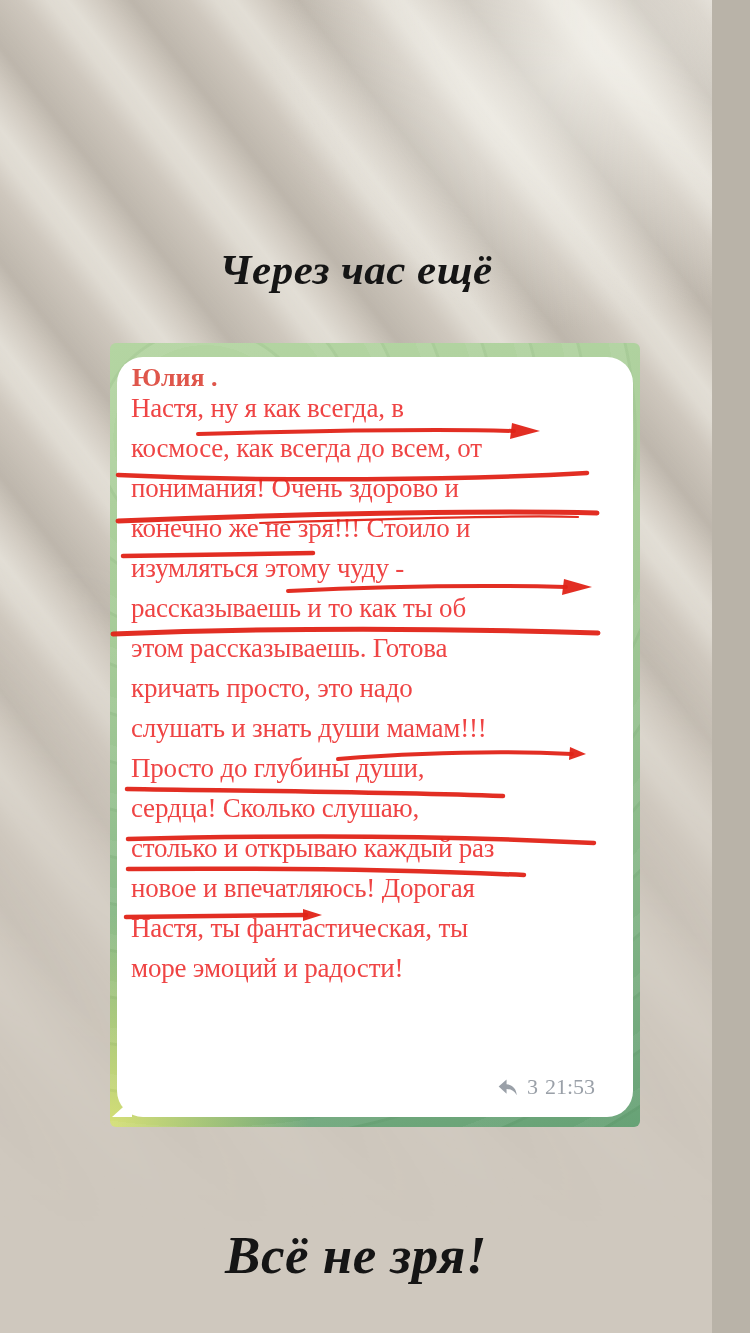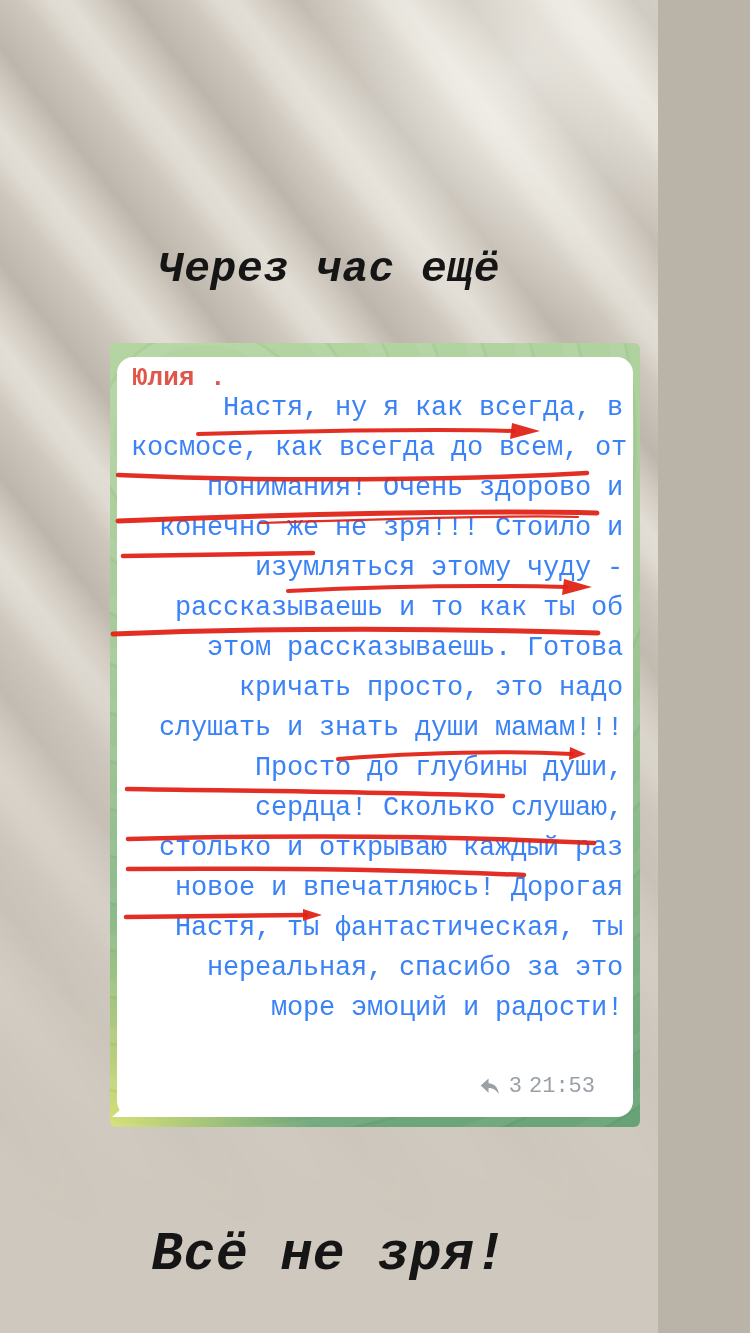--- a/index.html
+++ b/index.html
@@ -1,19 +1,19 @@
 <!DOCTYPE html>
 <html style="--c-caption-text: #151515; --c-sender-name: #df564b; --c-timestamp: #9aa0a8; --c-bubble: #ffffff; --c-highlight-marker: #e02317;"><head>
 <meta charset="utf-8">
 <style>
   html,body{margin:0;padding:0;background:#b9b3a8;}
   .stage{
-    position:relative; width:658px; height:1333px; overflow:hidden;
+    position:relative; width:712px; height:1333px; overflow:hidden;
     background:#cfc8be;
-    font-family:Liberation Mono, monospace;
+    font-family:Liberation Serif, serif;
   }
   
   .bg-shadows{
     position:absolute; inset:0; pointer-events:none;
     background:
       radial-gradient(ellipse 60% 28% at 80% 5%, rgba(255,255,250,0.55), rgba(255,255,250,0) 70%),
       repeating-linear-gradient(52deg,
         rgba(104,96,84,0.17) 0px,
         rgba(104,96,84,0.10) 18px,
         rgba(104,96,84,0.00) 44px,
@@ -36,34 +36,34 @@
   .card{
     position:absolute; left:110px; top:343px; width:530px; height:784px;
     border-radius:6px; overflow:hidden;
     background:
       repeating-radial-gradient(circle at 18% 12%, rgba(255,255,255,0.05) 0 14px, rgba(30,80,30,0.05) 15px 17px, rgba(255,255,255,0) 18px 46px),
       radial-gradient(ellipse 58% 42% at 0% 100%, rgba(224,229,118,0.9), rgba(224,229,118,0) 65%),
       linear-gradient(170deg, #b4d5a2 0%, #a6cb98 35%, #8cbb8b 65%, #72a97d 90%, #67a276 100%);
   }
   .bubble{
     position:absolute; left:7px; top:14px; width:516px; height:760px;
-    background:var(--c-bubble,#ffffff); border-radius:16px;
+    background:var(--c-bubble,#ffffff); border-radius:26px;
   }
   .bubble::after{ 
     content:""; position:absolute; left:-5px; bottom:0; width:20px; height:18px;
     background:var(--c-bubble,#ffffff);
     clip-path:polygon(0 100%, 100% 0, 100% 100%);
   }
   .sender{
     position:absolute; left:15px; top:6px;
     font-size:26px; font-weight:bold; color:var(--c-sender-name,#df564b);
   }
   .mtext{
     position:absolute; left:14px; top:31px; width:492px;
-    font-size:27px; line-height:40px; color:#3b82f6; letter-spacing:-0.2px;text-align:right;
+    font-size:27px; line-height:40px; color:#ef4444; letter-spacing:-0.2px;
   }
   .mline{ white-space:nowrap; }
   .meta{
     position:absolute; right:38px; top:717px;
     display:flex; align-items:center; gap:7px;
     color:var(--c-timestamp,#9aa0a8); font-size:22px;
   }
   .meta .reply-svg{ width:24px; height:21px; display:block; }
   .marks{
     position:absolute; left:0; top:0; width:530px; height:784px; pointer-events:none;
@@ -90,21 +90,20 @@
           <div class="mline">изумляться этому чуду -</div>
           <div class="mline">рассказываешь и то как ты об</div>
           <div class="mline">этом рассказываешь. Готова</div>
           <div class="mline">кричать просто, это надо</div>
           <div class="mline">слушать и знать души мамам!!!</div>
           <div class="mline">Просто до глубины души,</div>
           <div class="mline">сердца! Сколько слушаю,</div>
           <div class="mline">столько и открываю каждый раз</div>
           <div class="mline">новое и впечатляюсь! Дорогая</div>
           <div class="mline">Настя, ты фантастическая, ты</div>
-          <div class="mline">нереальная, спасибо за это</div>
           <div class="mline">море эмоций и радости!</div>
         </div>
 
       <div class="meta">
         <svg class="reply-svg" viewBox="0 0 24 22">
           <path d="M10.5,2.5 L10.5,7.6 C16.5,8.0 20.6,12.0 21.2,19.0 C18.4,14.4 14.9,12.6 10.5,12.5 L10.5,17.6 L2.2,10.0 Z" fill="currentColor"></path>
         </svg>
         <span>3</span>
         <span>21:53</span>
       </div>

